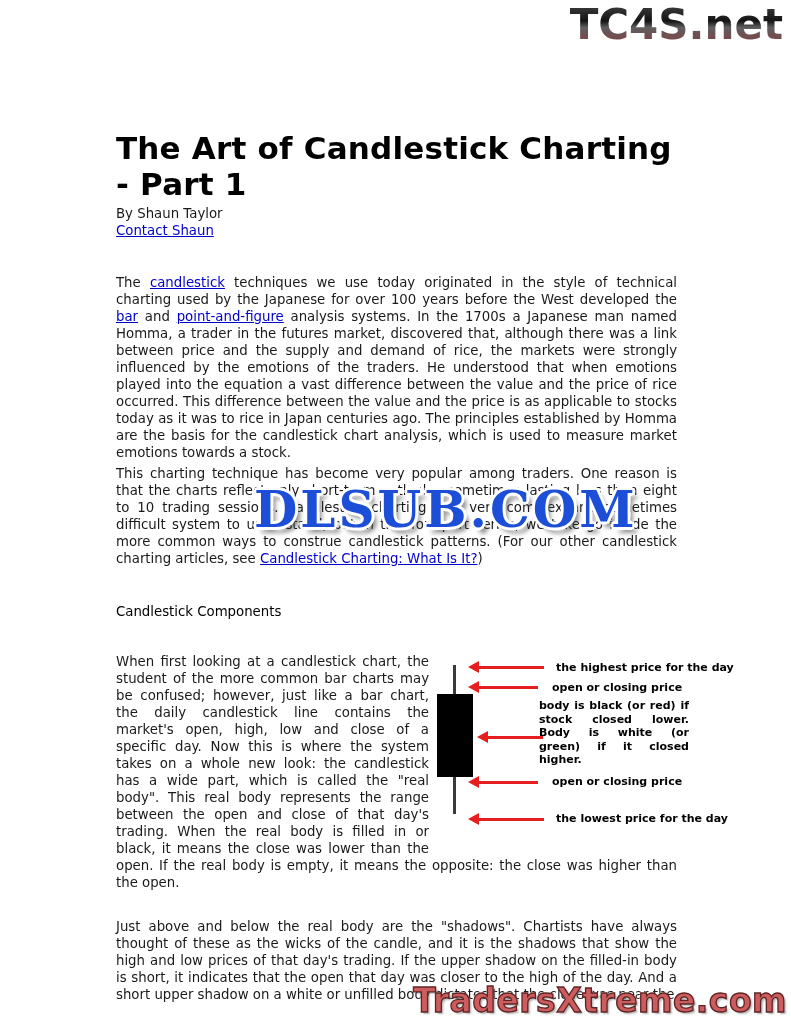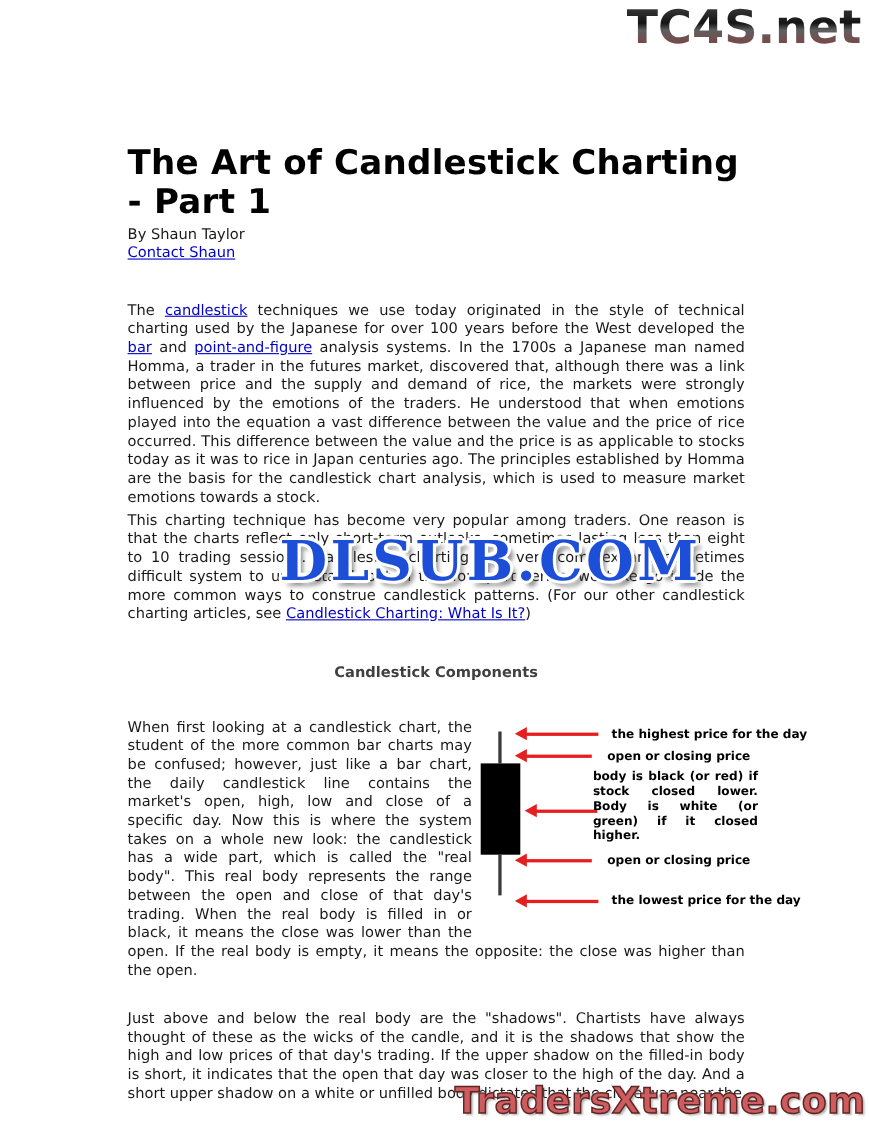--- a/index.html
+++ b/index.html
@@ -17,21 +17,21 @@
     -webkit-background-clip:text; background-clip:text; color:transparent;
   }
   
   .content { position:absolute; left:116px; top:130px; width:561px; }
   h1.title { font-size:31px; font-weight:bold; color:#000; letter-spacing:0.2px; margin-bottom:4px; }
   .meta { font-size:13.3px; line-height:16.5px; color:#1a1a1a; }
   a.lnk { color:#0000cc; text-decoration:underline; cursor:pointer; }
   p.body-p { font-size:13.3px; line-height:17px; text-align:justify; color:#1a1a1a; }
   .p1 { margin-top:35px; }
   .p2 { margin-top:4px; }
-  h2.section { font-size:13.3px; font-weight:bold; color:#404040; margin-top:37px;text-align:center; }
+  h2.section { font-size:13.3px; font-weight:normal; color:#000000; margin-top:37px; }
   .p3 { margin-top:34px; }
   .p4 { margin-top:27px; }
   
   .diagram { float:right; width:240px; height:190px; margin-left:8px; position:relative; }
   .candle-body { position:absolute; left:0px; top:41px; width:36px; height:83px; background:#000; }
   .wick { position:absolute; left:16px; width:3px; background:#3a3a3a; }
   .wick-top { top:12px; height:29px; }
   .wick-bottom { top:124px; height:37px; }
   .arrow { position:absolute; height:3px; background:#e51f1f; }
   .arrow::before {

